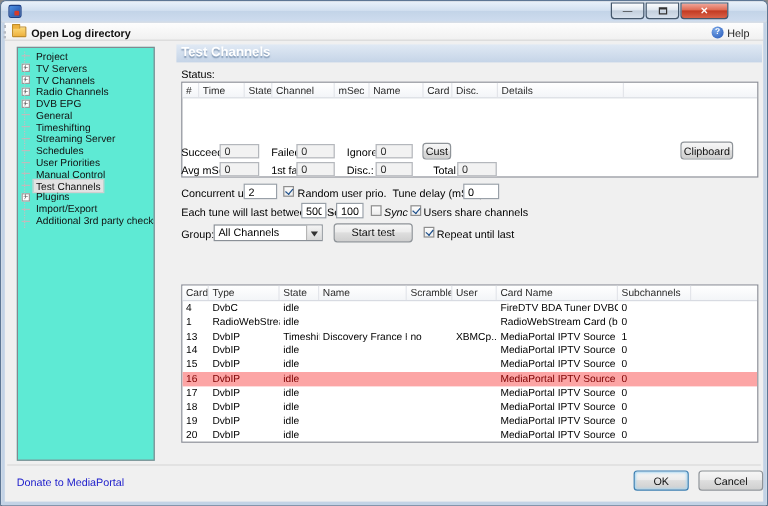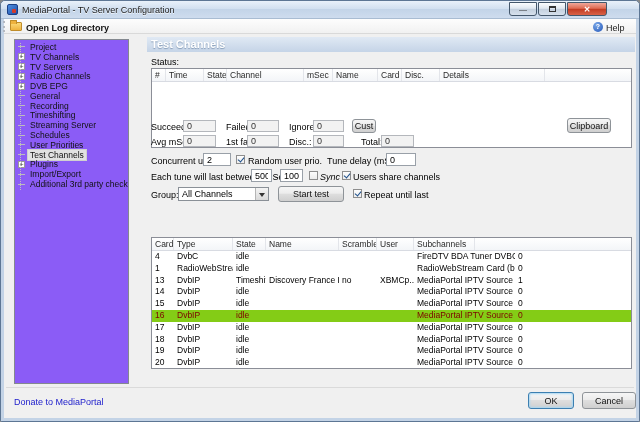--- a/index.html
+++ b/index.html
@@ -31,21 +31,21 @@
   .folder-icon { position:absolute; left:9px; top:21px; width:12px; height:9px;
                  background:linear-gradient(#fbd978,#eeb23e); border:1px solid #c08d2a; border-radius:1px; }
   .folder-icon::before { content:""; position:absolute; left:-1px; top:-3px; width:5px; height:3px;
                          background:#eeb23e; border:1px solid #c08d2a; border-bottom:none; border-radius:1px 1px 0 0; }
   .toolbar-label { position:absolute; left:25px; top:22px; font-size:9px; font-weight:bold; color:#111; }
   .help-icon { position:absolute; left:592px; top:21px; width:10px; height:10px; border-radius:50%;
                background:radial-gradient(circle at 35% 30%,#7aa8e8,#2356b8); color:#fff; font-size:7px;
                font-weight:bold; text-align:center; line-height:10px; }
   .help-label { position:absolute; left:605px; top:22px; font-size:9px; color:#222; }
   
-  .tree { position:absolute; left:13px; top:38px; width:115px; height:345px; background:#8b5cf6;
+  .tree { position:absolute; left:13px; top:38px; width:115px; height:345px; background:#5eead4;
           border:1px solid #83888f; overflow:hidden; padding-top:2px; }
   .tree-guide { position:absolute; left:19px; top:42px; height:147px; border-left:1px dotted #c0c0c0; }
   .tree-item { display:flex; align-items:center; height:9.8px; font-size:8.5px; color:#111;
                padding-left:3px; white-space:nowrap; position:relative; }
   .glyph-box { flex:0 0 auto; width:7px; height:7px; border:1px solid #9a9a9a; background:#fff;
                font-size:7px; line-height:5px; text-align:center; color:#444; margin-right:3px; }
   .glyph-dash { flex:0 0 auto; width:7px; height:1px; background:#bcbcbc; margin-right:3px; }
   .tree-label { padding:0 2px; }
   .tree-item.selected .tree-label { background:#e2e2e2; outline:1px solid #d0d0d0; }
   
@@ -76,41 +76,40 @@
   .lv-status { top:67px; width:481px; height:80px; }
   .lv-cards  { top:236px; width:481px; height:132px; }
   .lv-header { display:flex; height:13px; background:linear-gradient(#ffffff,#f3f5f8);
                border-bottom:1px solid #d8dbe2; }
   .hcell { flex:0 0 auto; font-size:8.5px; color:#2a2a2a; padding:1px 3px 0; border-right:1px solid #e3e5ea;
            white-space:nowrap; overflow:hidden; }
   .hcell.fill { flex:1 1 auto; border-right:none; }
   .lrow { display:flex; height:11.8px; line-height:11.8px; font-size:8.5px; color:#000; }
   .cell { flex:0 0 auto; padding:0 3px; white-space:nowrap; overflow:hidden; }
   .cell.fill { flex:1 1 auto; }
-  .lrow.hl { background:#84cc16; color:#7d0000; }
-  
-  .sc1{width:14px}.sc2{width:38px}.sc3{width:23px}.sc4{width:77px}.sc5{width:29px}
+  .lrow.hl { background:#fca5a5; color:#7d0000; }
+  
+  .sc1{width:14px}.sc2{width:38px}.sc3{width:23px}.sc4{width:52px}.sc5{width:29px}
   .sc6{width:45px}.sc7{width:24px}.sc8{width:38px}.sc9{width:105px}
   
   .cc1{width:22px}.cc2{width:59px}.cc3{width:33px}.cc4{width:73px}.cc5{width:38px}
   .cc6{width:37px}.cc7{width:101px}.cc8{width:61px}
   
   .footer-line { position:absolute; left:5px; right:5px; top:386px; height:1px; background:#dadada; }
   .donate { position:absolute; left:13px; top:396px; font-size:9px; color:#2121cc; }
   .btn-ok { left:527px; top:391px; width:46px; height:17px; }
   .btn-cancel { left:581px; top:391px; width:54px; height:17px; }
 </style>
 </head>
 <body>
 
 <div class="window">
 
   <div class="titlebar">
     <div class="app-icon"></div>
-    <div class="title-text">MediaPortal - TV Server Configuration</div>
     <div class="capbtns">
       <div class="capbtn">—</div>
       <div class="capbtn"><span class="maxglyph"></span></div>
       <div class="capbtn close">✕</div>
     </div>
   </div>
 
   <div class="frame"></div>
 
   <div class="toolbar"></div>
@@ -121,57 +120,57 @@
   <div class="help-label">Help</div>
 
   <div class="tree">
     <div id="tree-items">
         <div class="tree-item">
           <span class="glyph-dash"></span>
           <span class="tree-label">Project</span>
         </div>
         <div class="tree-item">
           <span class="glyph-box">+</span>
+          <span class="tree-label">TV Servers</span>
+        </div>
+        <div class="tree-item">
+          <span class="glyph-box">+</span>
           <span class="tree-label">TV Channels</span>
         </div>
         <div class="tree-item">
           <span class="glyph-box">+</span>
-          <span class="tree-label">TV Servers</span>
-        </div>
-        <div class="tree-item">
-          <span class="glyph-box">+</span>
           <span class="tree-label">Radio Channels</span>
         </div>
         <div class="tree-item">
           <span class="glyph-box">+</span>
           <span class="tree-label">DVB EPG</span>
         </div>
         <div class="tree-item">
           <span class="glyph-dash"></span>
           <span class="tree-label">General</span>
         </div>
         <div class="tree-item">
           <span class="glyph-dash"></span>
-          <span class="tree-label">Recording</span>
-        </div>
-        <div class="tree-item">
-          <span class="glyph-dash"></span>
           <span class="tree-label">Timeshifting</span>
         </div>
         <div class="tree-item">
           <span class="glyph-dash"></span>
           <span class="tree-label">Streaming Server</span>
         </div>
         <div class="tree-item">
           <span class="glyph-dash"></span>
           <span class="tree-label">Schedules</span>
         </div>
         <div class="tree-item">
           <span class="glyph-dash"></span>
           <span class="tree-label">User Priorities</span>
+        </div>
+        <div class="tree-item">
+          <span class="glyph-dash"></span>
+          <span class="tree-label">Manual Control</span>
         </div>
         <div class="tree-item selected">
           <span class="glyph-dash"></span>
           <span class="tree-label">Test Channels</span>
         </div>
         <div class="tree-item">
           <span class="glyph-box">+</span>
           <span class="tree-label">Plugins</span>
         </div>
         <div class="tree-item">
@@ -251,20 +250,21 @@
   <div class="lbl" style="left:363px; top:189px;">Repeat until last</div>
 
   <div class="listview lv-cards">
     <div class="lv-header" id="cards-cols">
         <div class="hcell cc1">Card</div>
         <div class="hcell cc2">Type</div>
         <div class="hcell cc3">State</div>
         <div class="hcell cc4">Name</div>
         <div class="hcell cc5">Scrambled</div>
         <div class="hcell cc6">User</div>
+        <div class="hcell cc7">Card Name</div>
         <div class="hcell cc8">Subchannels</div>
         <div class="hcell fill"></div>
       </div>
     <div id="cards-rows">
         <div class="lrow">
           <div class="cell cc1">4</div>
           <div class="cell cc2">DvbC</div>
           <div class="cell cc3">idle</div>
           <div class="cell cc4"></div>
           <div class="cell cc5"></div>

